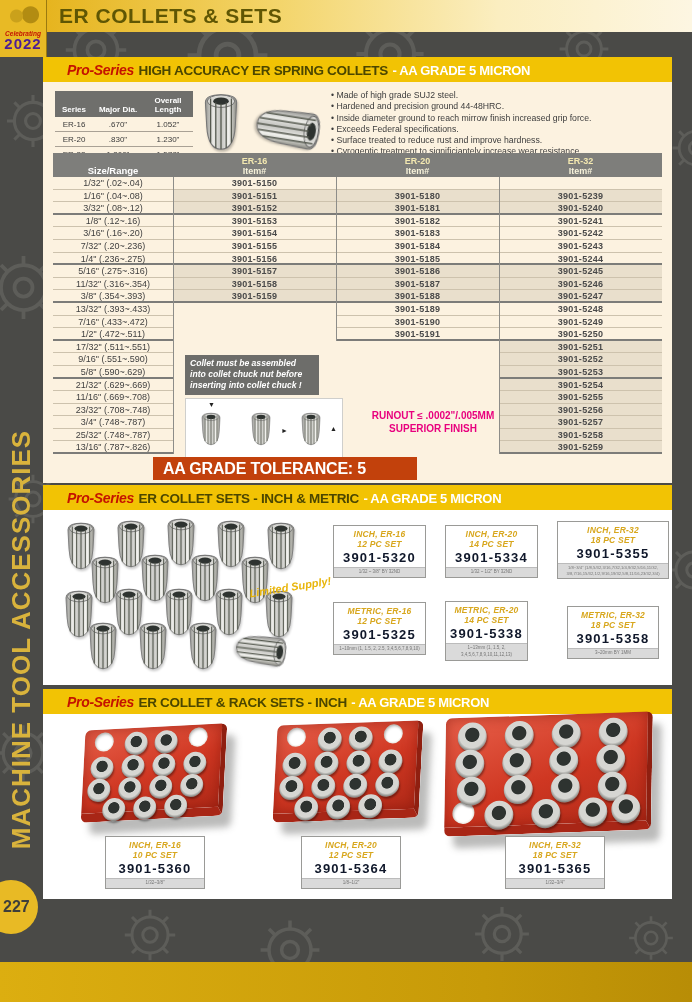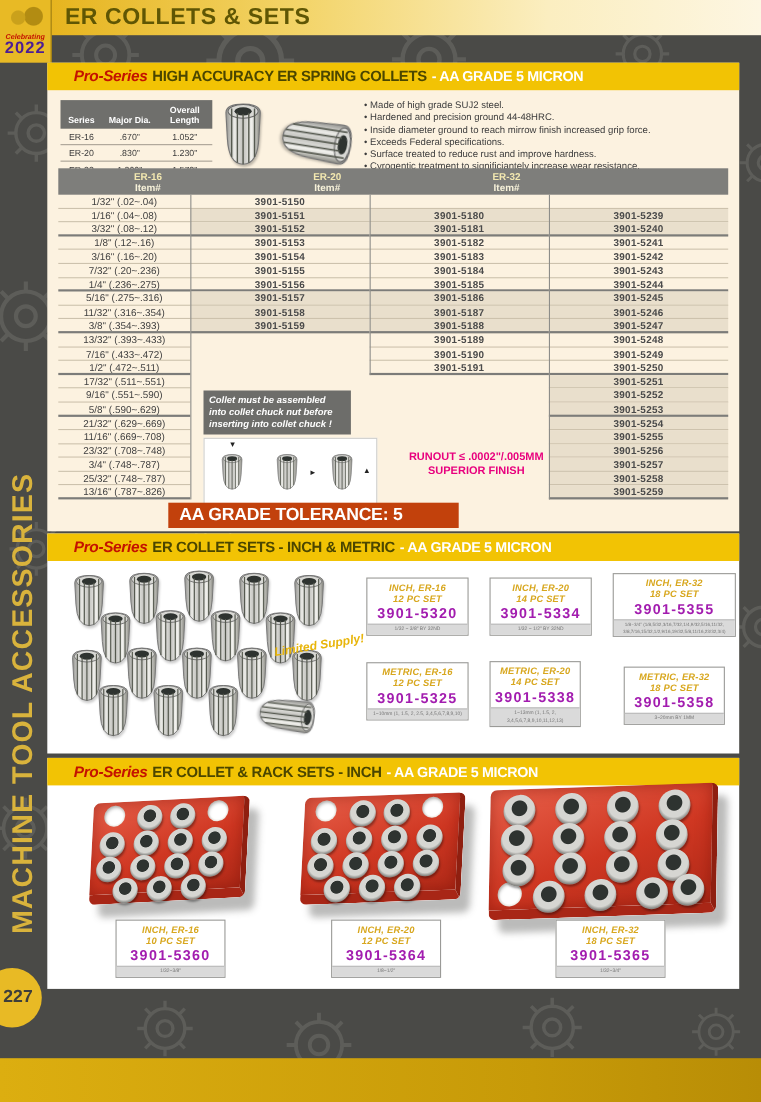--- a/index.html
+++ b/index.html
@@ -67,21 +67,21 @@
   .diagram{position:absolute;left:142px;top:341px;width:158px;height:62px;background:#fff;border:1px solid #cfcfcc;}
   .diagram svg{position:absolute;top:12px;}
   .diagram .arr{position:absolute;font-size:7px;color:#222;}
   .runout{position:absolute;left:300px;top:352px;width:180px;text-align:center;
     font-size:10px;font-weight:700;color:#e8007e;line-height:13px;}
   .banner1{position:absolute;left:110px;top:400px;width:264px;height:23px;background:#c2410c;color:#ffffff;
     font-size:16px;font-weight:700;line-height:23px;padding-left:10px;letter-spacing:-.2px;}
   
   .pbox{position:absolute;background:#fff;border:1px solid #9a9a97;text-align:center;padding-top:3px;}
   .pb-title{font-size:8.5px;font-weight:700;font-style:italic;color:#d8a71e;line-height:10px;letter-spacing:.2px;}
-  .pb-item{font-size:13px;font-weight:700;color:#a21caf;letter-spacing:1.2px;line-height:17px;}
+  .pb-item{font-size:13px;font-weight:700;color:#0f172a;letter-spacing:1.2px;line-height:17px;}
   .pb-note{background:#dadada;border-top:1px solid #bbb;font-size:4.5px;color:#767676;line-height:1.5;padding:1px 2px;margin-top:1px;}
   .pbox.small-note .pb-note{font-size:4.2px;line-height:1.4;}
   
   .collet-group{position:absolute;left:8px;top:32px;width:272px;height:162px;}
   .collet-group svg{position:absolute;filter:drop-shadow(1px 2px 1px rgba(0,0,0,.2));}
   .limited{position:absolute;left:206px;top:96px;transform:rotate(-9deg);font-size:11px;font-weight:700;font-style:italic;color:#e8b50a;white-space:nowrap;}
   .b0{left:290px;top:40px;width:93px;} .b1{left:402px;top:40px;width:93px;} .b2{left:514px;top:36px;width:112px;}
   .b3{left:290px;top:117px;width:93px;} .b4{left:402px;top:116px;width:83px;} .b5{left:524px;top:121px;width:92px;}
   
   .rack{position:absolute;border-radius:6px;background:linear-gradient(160deg,#e8604a,#cf3722 55%,#b02a18);
@@ -205,20 +205,23 @@
         <li>Made of high grade SUJ2 steel.</li>
         <li>Hardened and precision ground 44-48HRC.</li>
         <li>Inside diameter ground to reach mirrow finish increased grip force.</li>
         <li>Exceeds Federal specifications.</li>
         <li>Surface treated to reduce rust and improve hardness.</li>
         <li>Cyrogentic treatment to significiantely increase wear resistance.</li>
       </ul>
 
     <div class="ctable">
       <div class="ct-head">
+        <div class="ct-hc size w0">
+          <div class="l1">Size/Range</div>
+        </div>
         <div class="ct-hc w1">
           <div class="l1">ER-16</div>
           <div class="l2">Item#</div>
         </div>
         <div class="ct-hc w2">
           <div class="l1">ER-20</div>
           <div class="l2">Item#</div>
         </div>
         <div class="ct-hc w3">
           <div class="l1">ER-32</div>

